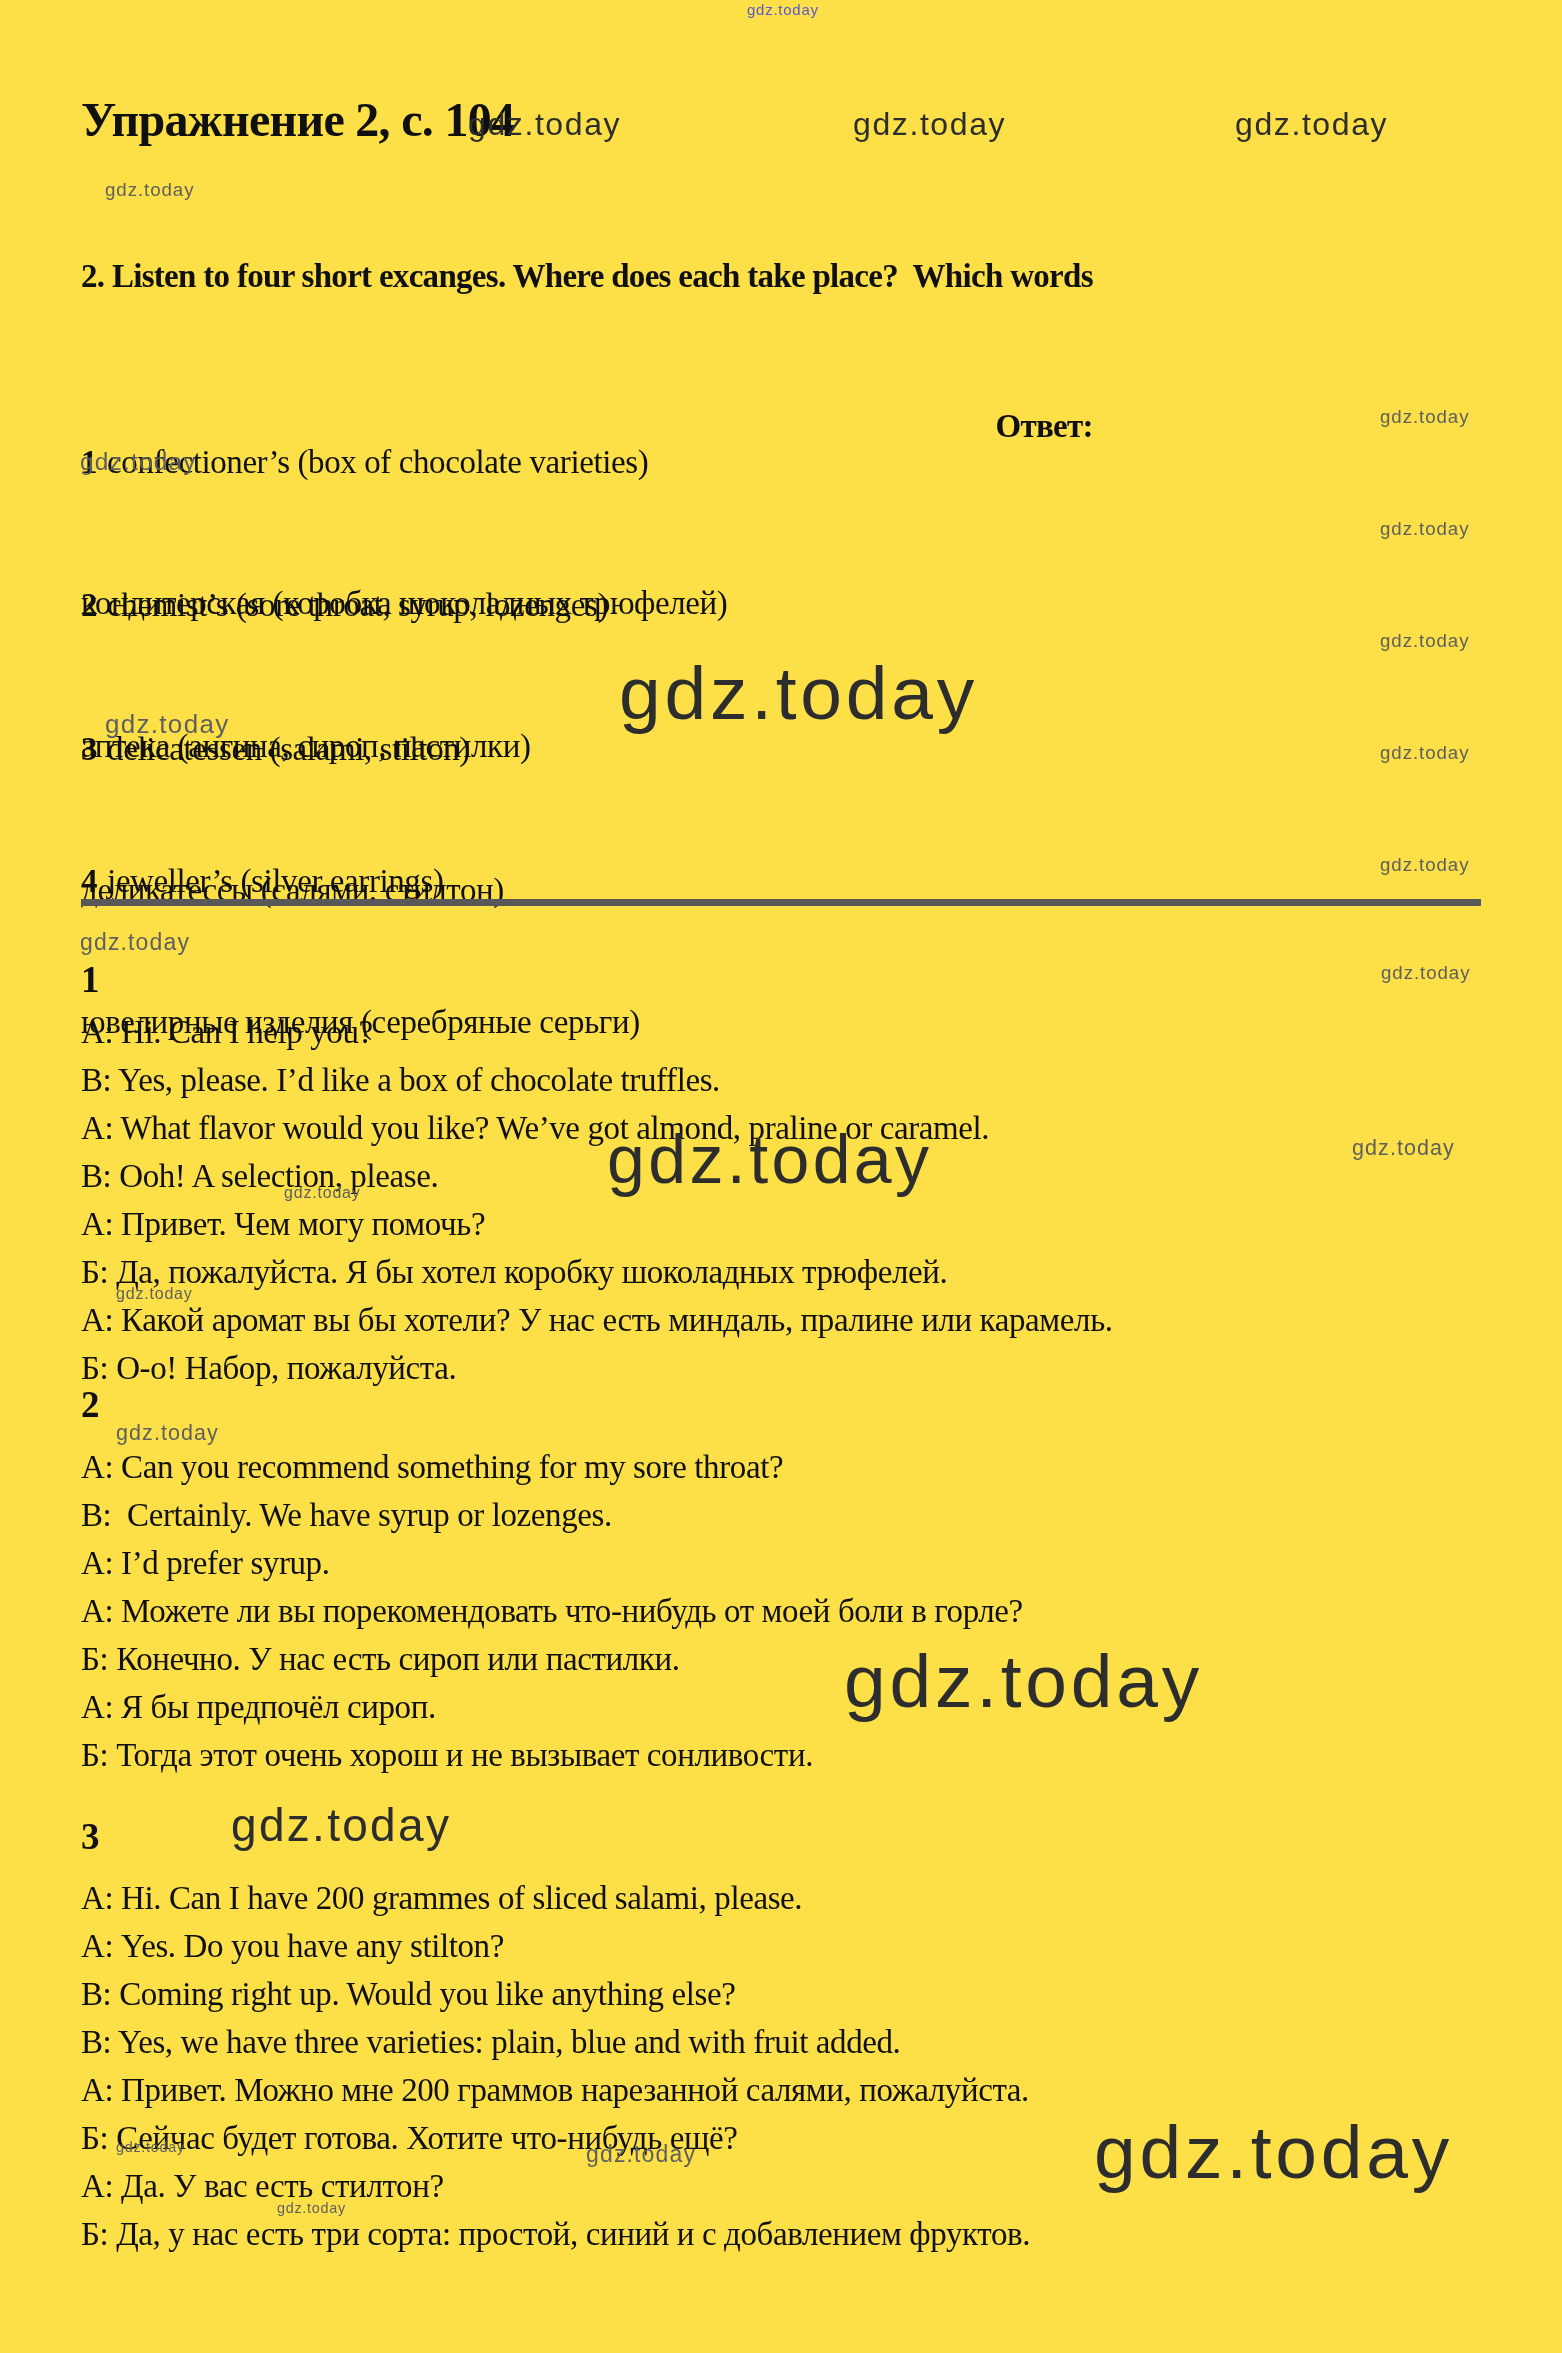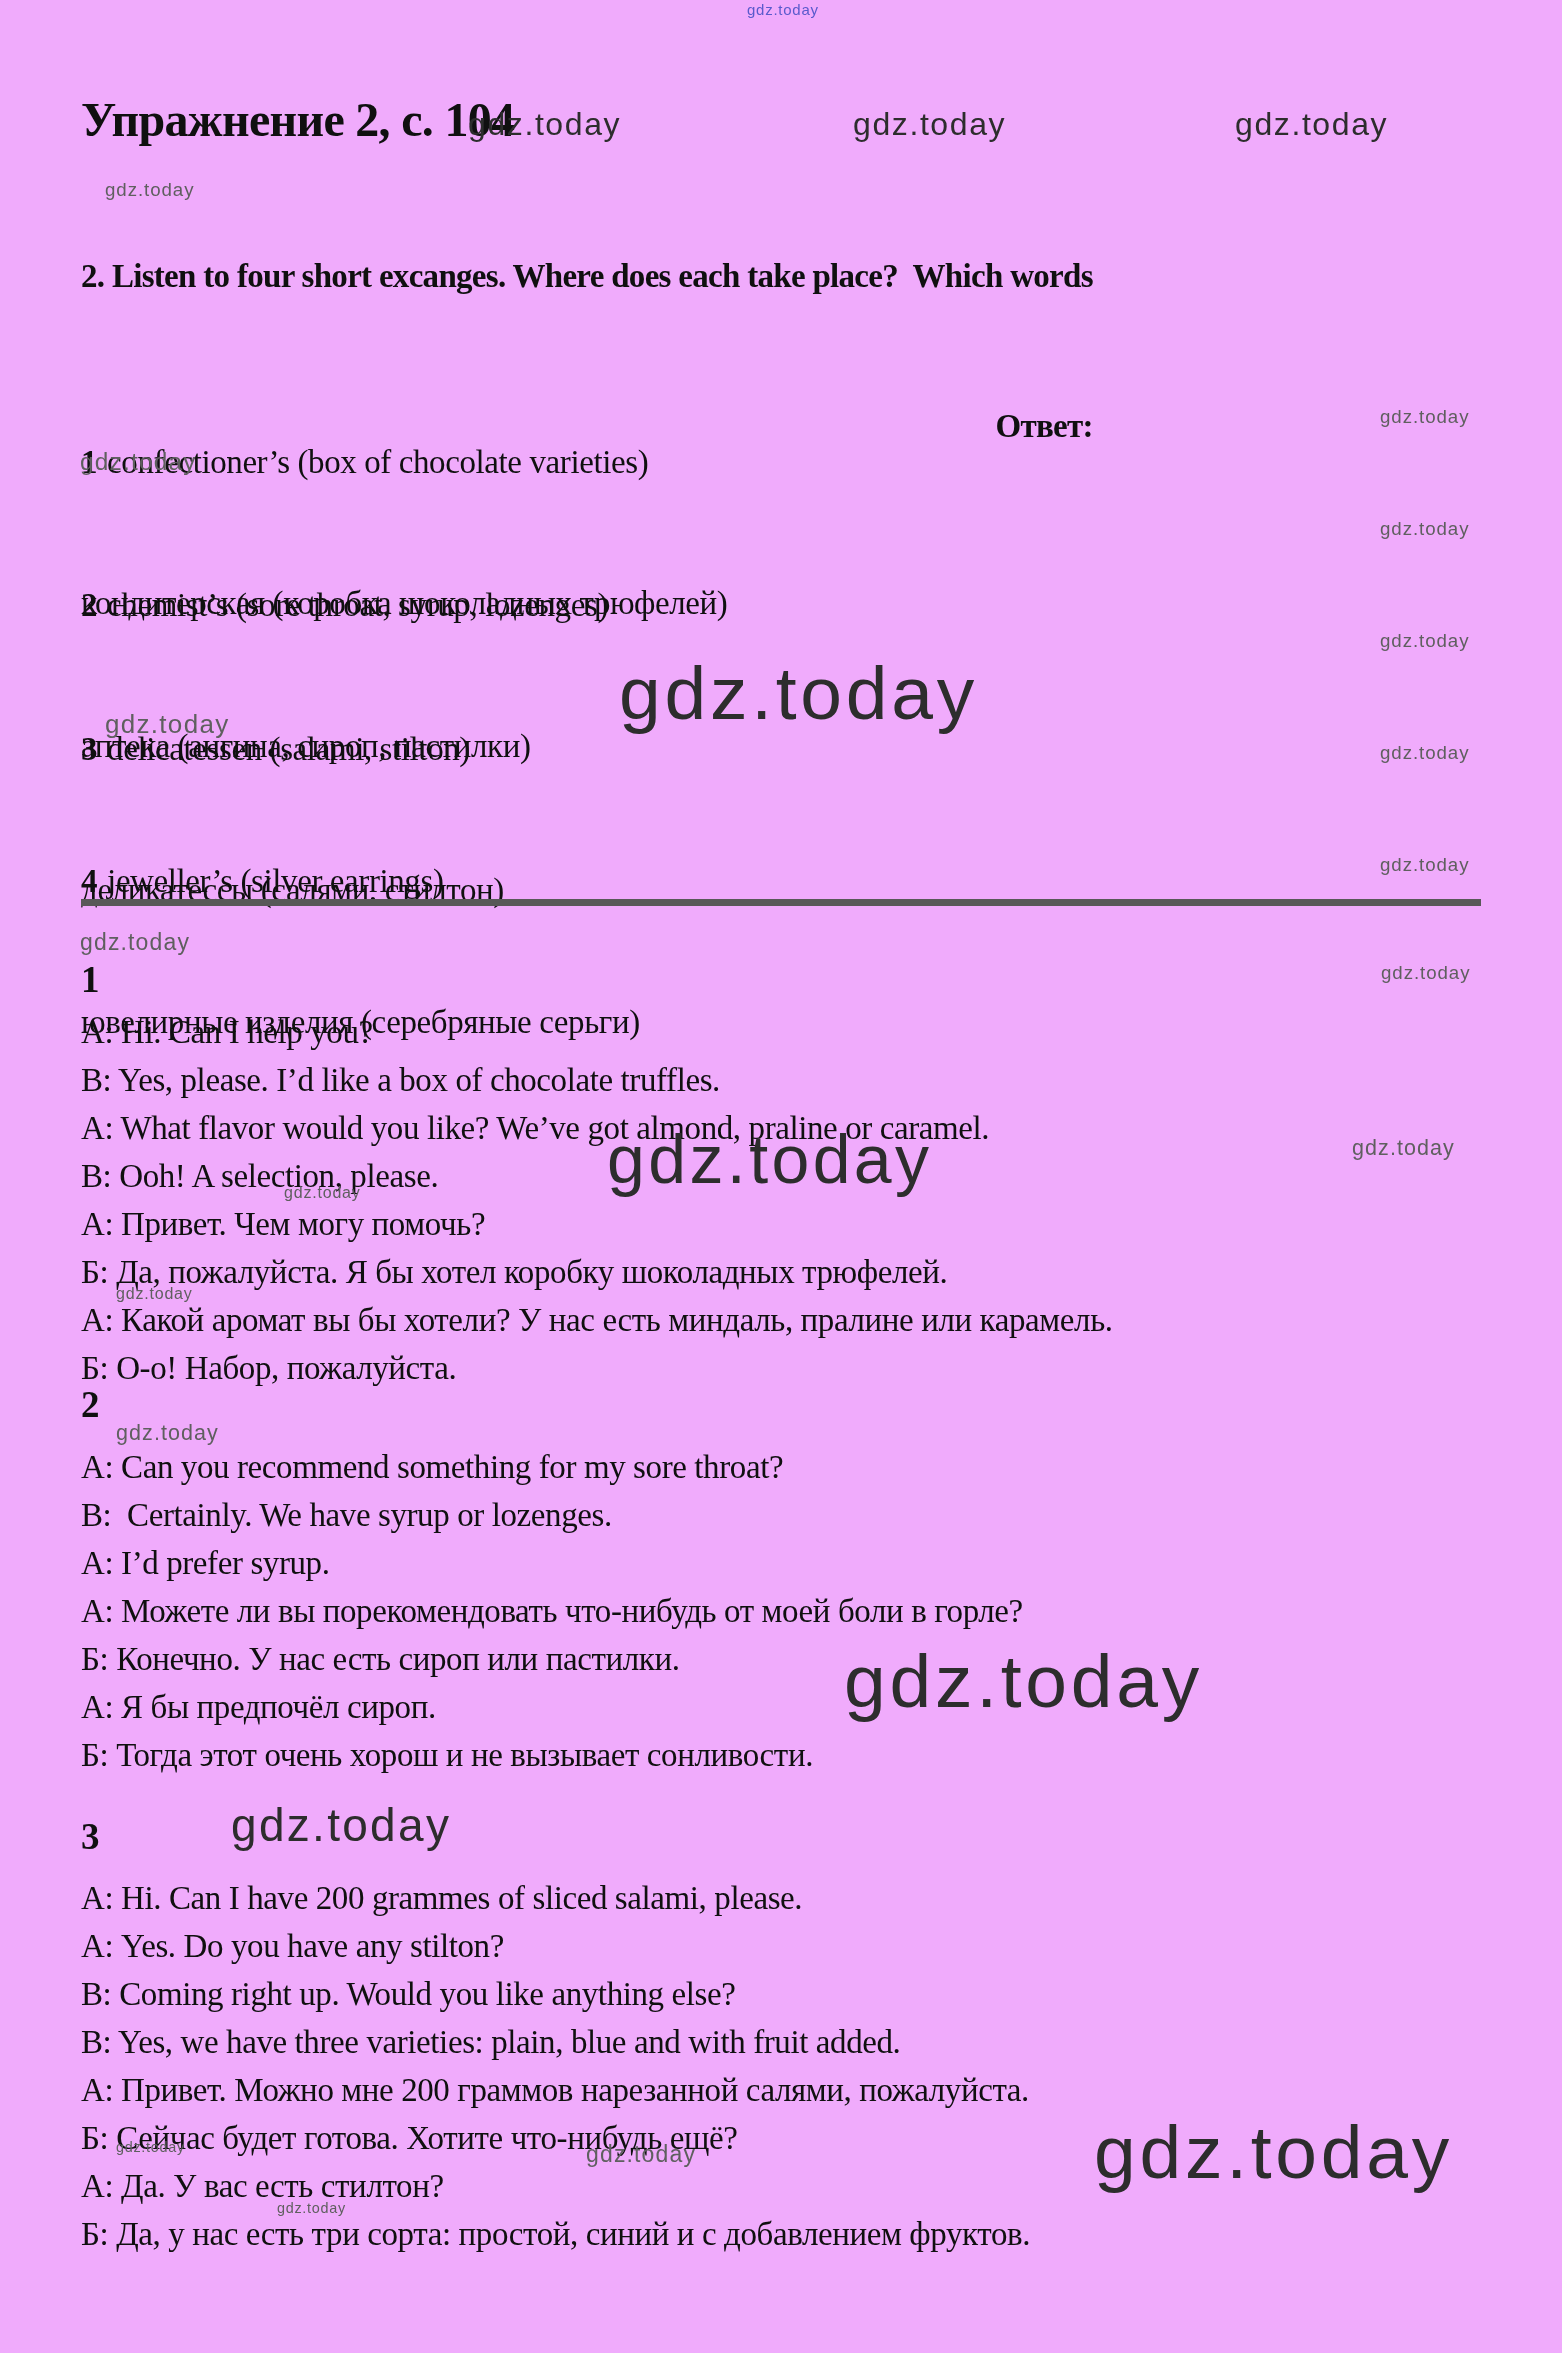--- a/index.html
+++ b/index.html
@@ -1,19 +1,19 @@
 <!DOCTYPE html>
 <html style="font-size:11.5px"><head>
 <meta charset="utf-8">
 <style>
   html,body { margin:0; padding:0; background:#ffffff; }
   #page {
     position:relative;
     width:1563px; height:2354px;
-    background:#f0abfc;
+    background:#fde047;
     font-family:"Liberation Serif","DejaVu Serif",serif;
     color:#101010;
     overflow:hidden;
   }
   
   .abs { position:absolute; }
   .title {
     font-size:48px; font-weight:bold; letter-spacing:-0.7px; white-space:pre;
   }
   .intro {

